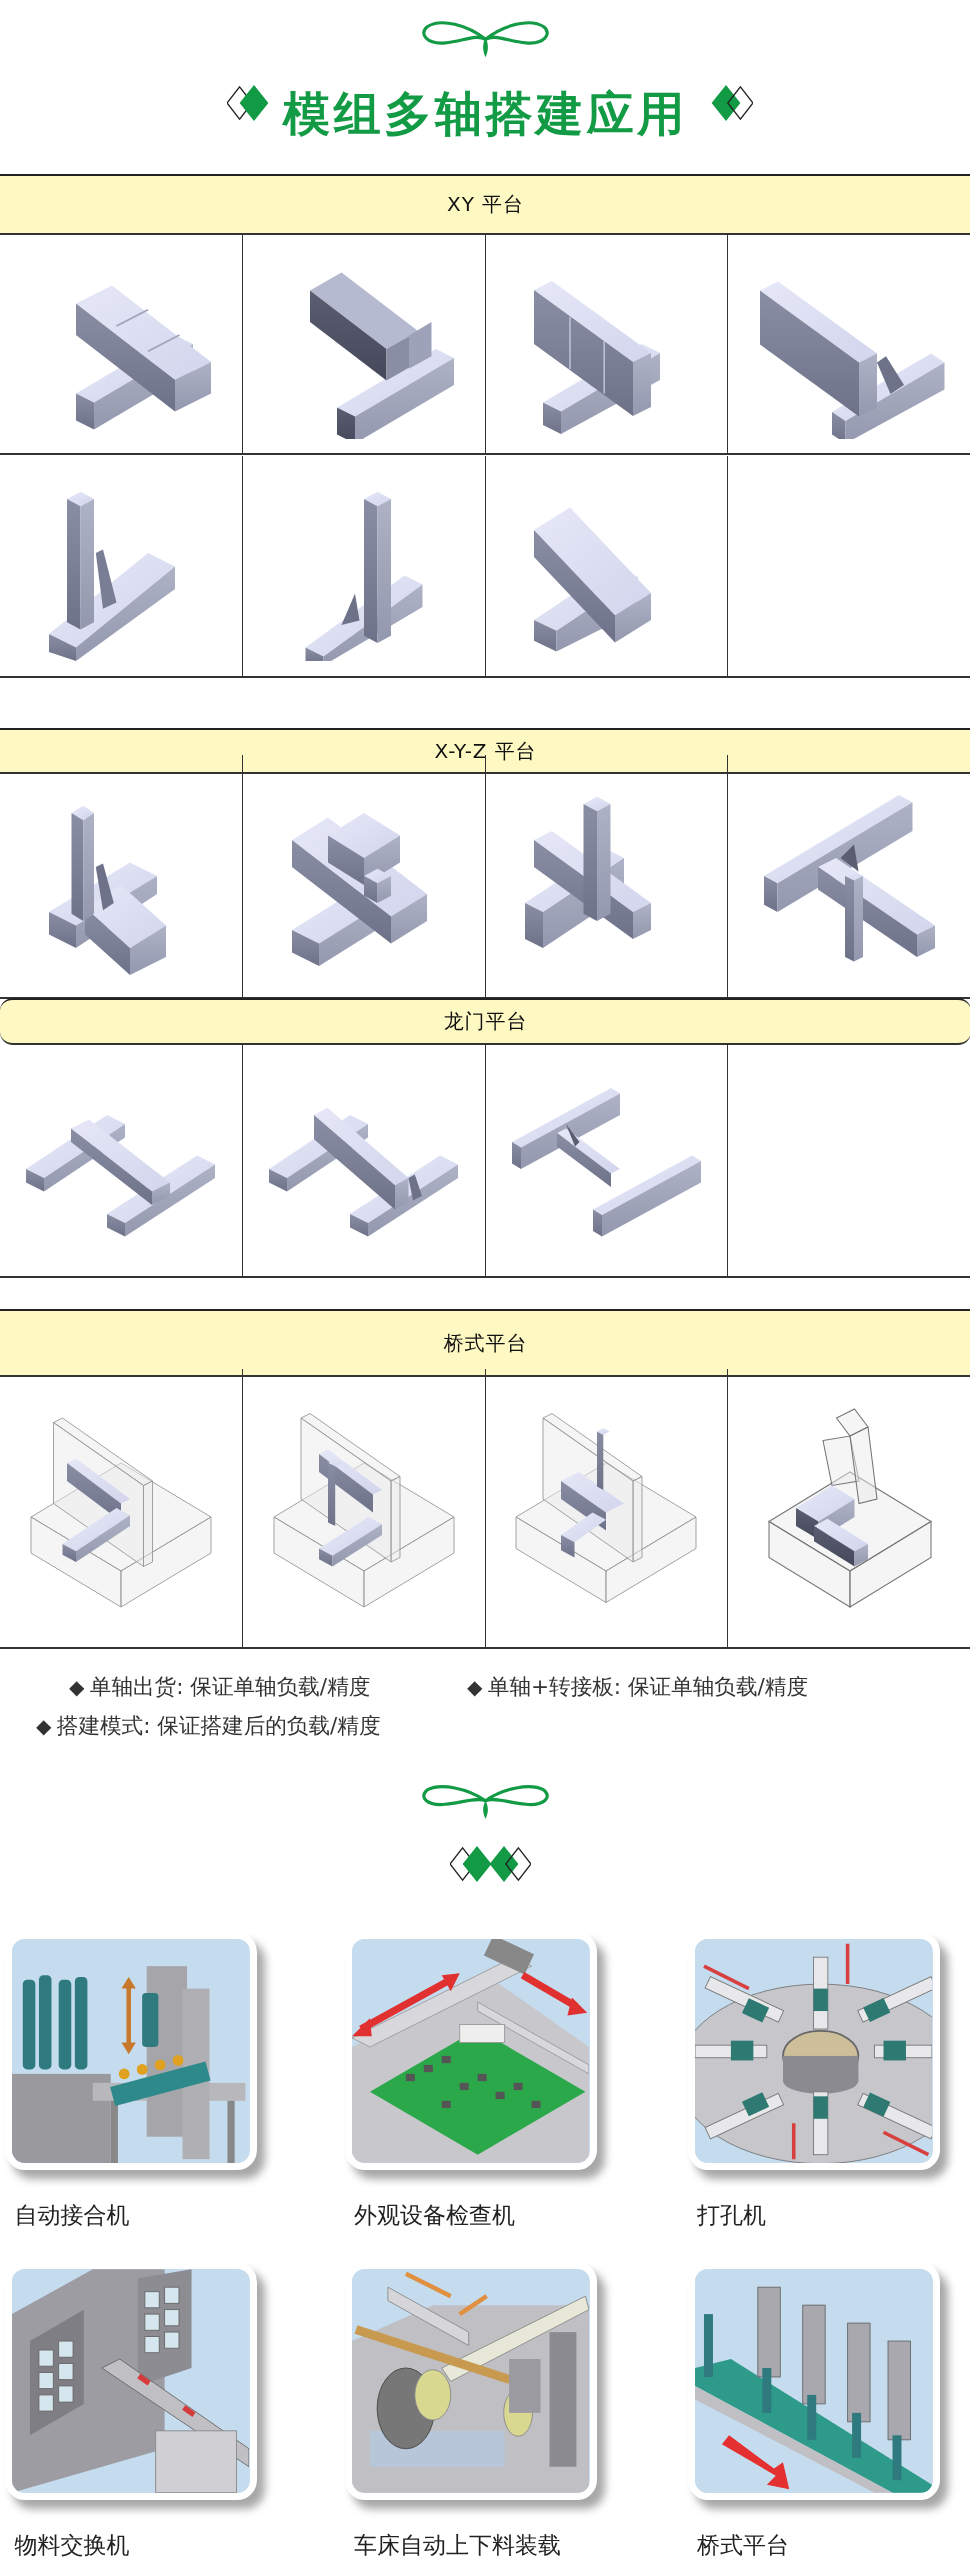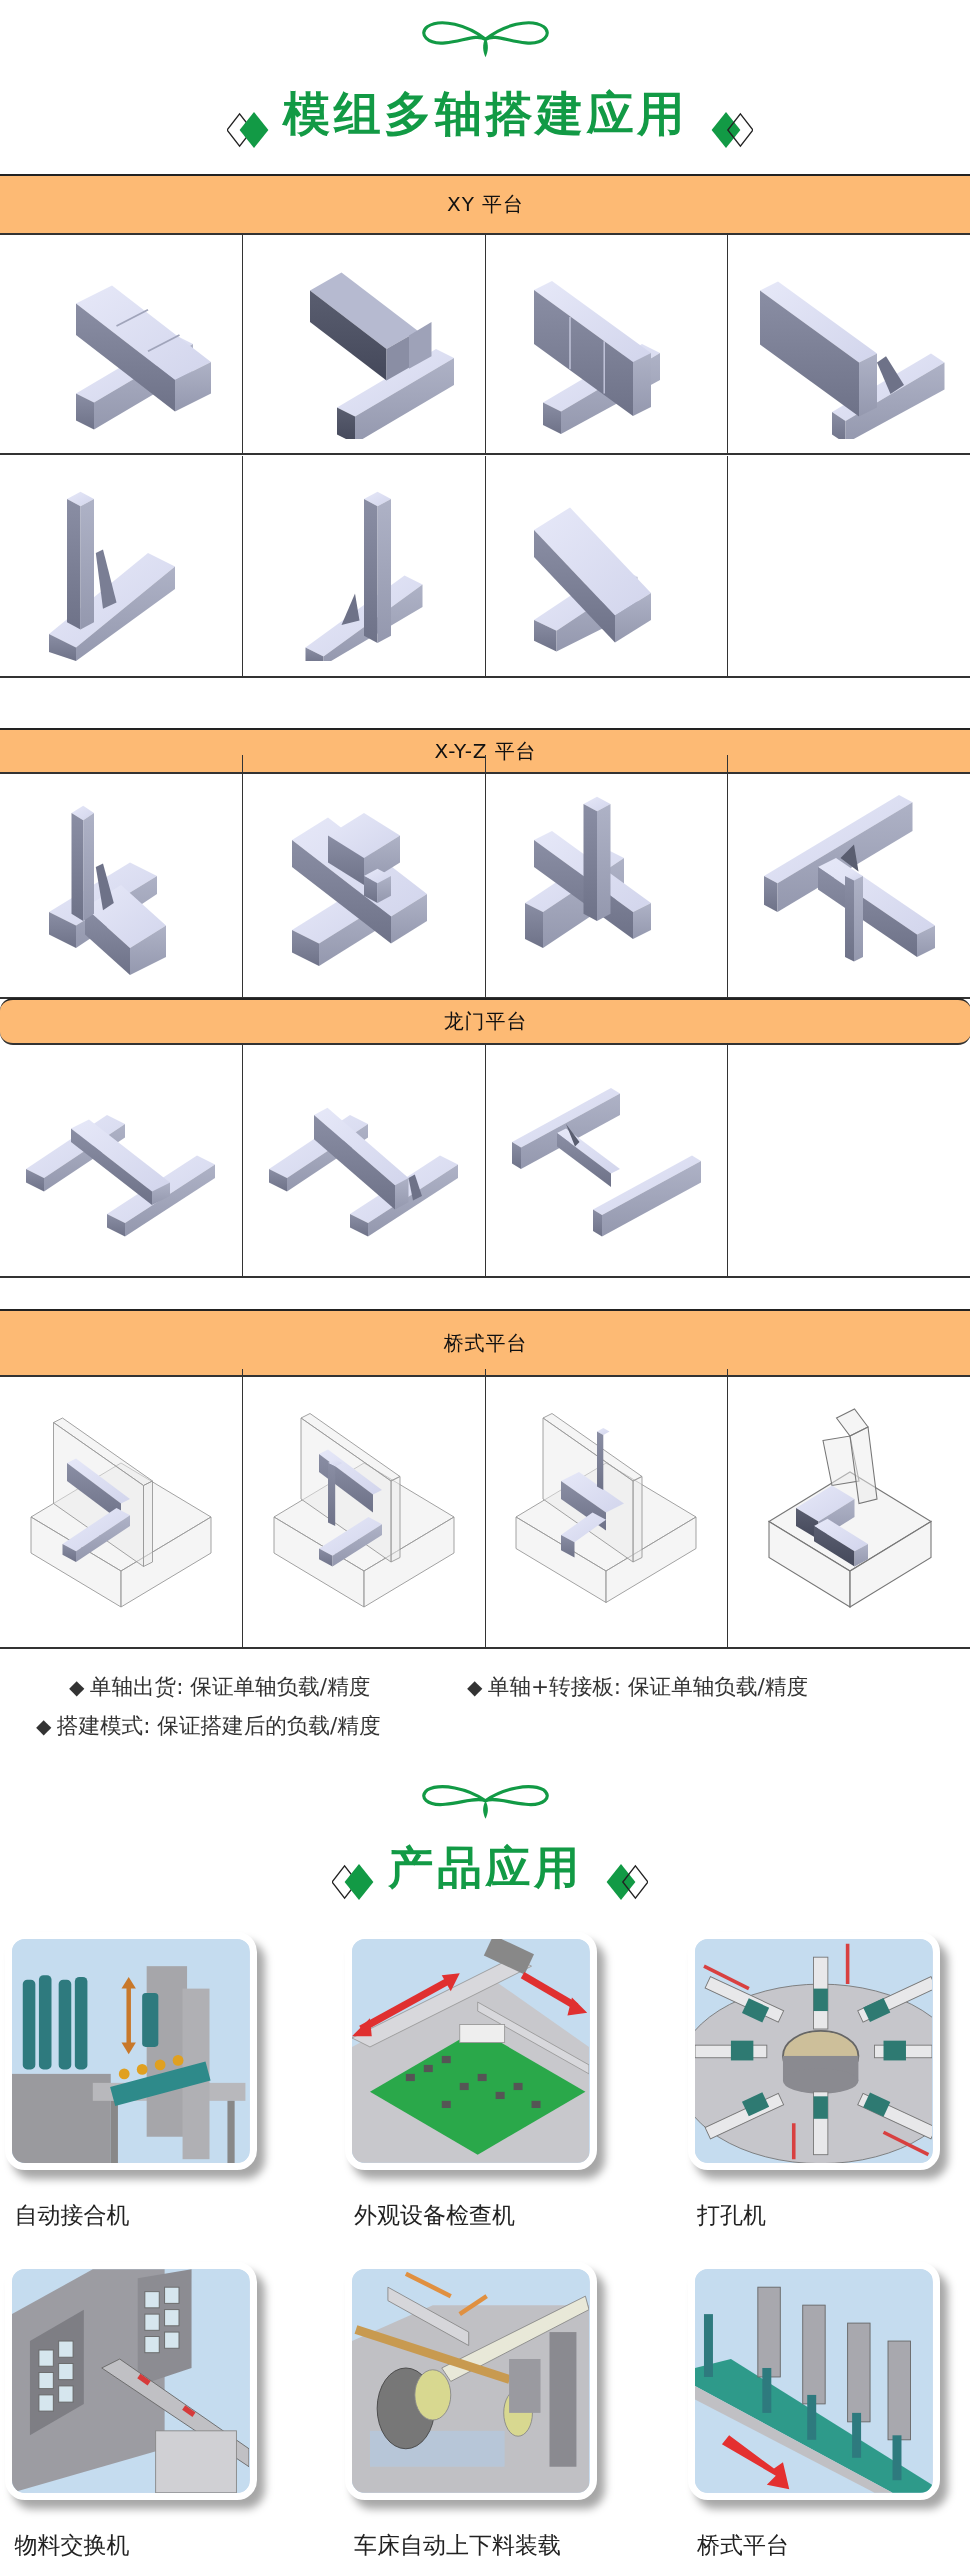--- a/index.html
+++ b/index.html
@@ -1,24 +1,24 @@
 <!DOCTYPE html>
 <html style="font-size:14.4px"><head>
 <meta charset="utf-8">
 <style>
   * { box-sizing: border-box; margin: 0; padding: 0; }
   html, body { width: 971px; background: #ffffff; }
   body { font-family: "DejaVu Sans", "Liberation Sans", sans-serif; color: #222; position: relative; height: 2576px; overflow: hidden; }
 
   .ornament { position: absolute; left: 418px; width: 135px; height: 43px; }
-  .title-row { position: absolute; left: 0; width: 971px; display: flex; align-items: flex-end; justify-content: center; }
+  .title-row { position: absolute; left: 0; width: 971px; display: flex; align-items: flex-start; justify-content: center; }
   .title-text { color: #129a45; font-weight: bold; letter-spacing: 3.6px; }
   .dia { width: 36px; height: 36px; position: relative; display: inline-block; }
 
-  .sec-header { position: absolute; left: 0; width: 971px; background: #fdba74; border-top: 2.7px solid #222; border-bottom: 2.7px solid #333; display: flex; align-items: center; justify-content: center; font-size: 20px; color: #111; letter-spacing: 0.9px; }
+  .sec-header { position: absolute; left: 0; width: 971px; background: #fef9c3; border-top: 2.7px solid #222; border-bottom: 2.7px solid #333; display: flex; align-items: center; justify-content: center; font-size: 20px; color: #111; letter-spacing: 0.9px; }
   .grid-row { position: absolute; left: 0; width: 971px; display: flex; border-bottom: 2.7px solid #333; }
   .cell { width: 243px; height: 100%; border-right: 1.8px solid #333; display: flex; align-items: center; justify-content: center; }
   .cell:last-child { border-right: none; width: 243px; }
   .cell svg { display: block; }
   .note { position: absolute; white-space: nowrap; }
   .note .bullet { font-size: 20px; color: #333; margin-right: 5.4px; }
 
   .app-card { position: absolute; width: 262px; }
   .app-img { width: 252px; height: 238px; border-radius: 20px; background: #c9ddf0; box-shadow: 7.2px 9px 9px rgba(0,0,0,0.35); border: 7.2px solid #fff; overflow: hidden; position: relative; }
   .app-label { position: absolute; top: 268px; left: 9px; font-size: 23px; color: #222; white-space: nowrap; }
@@ -371,21 +371,20 @@
   </svg>
 </div>
 
 <div class="title-row" style="top:1844px; height:54px;">
   <span class="dia">
     <svg width="45" height="40" viewBox="0 0 50 44">
         <polygon points="14,4 28,22 14,40 0,22" fill="#fff" stroke="#222" stroke-width="1.5"></polygon>
         <polygon points="30,2 46,22 30,42 14,22" fill="#129a45"></polygon>
       </svg>
   </span>
-  <span class="title-text" style="font-size:45px; margin:0 20px;">产品应用</span>
   <span class="dia">
     <svg width="45" height="40" viewBox="0 0 50 44">
         <polygon points="20,2 36,22 20,42 4,22" fill="#129a45"></polygon>
         <polygon points="36,4 50,22 36,40 22,22" fill="none" stroke="#222" stroke-width="1.5"></polygon>
       </svg>
   </span>
 </div>
 
 <div class="app-card" style="left:5.4px; top:1932px;">
   <div class="app-img">

